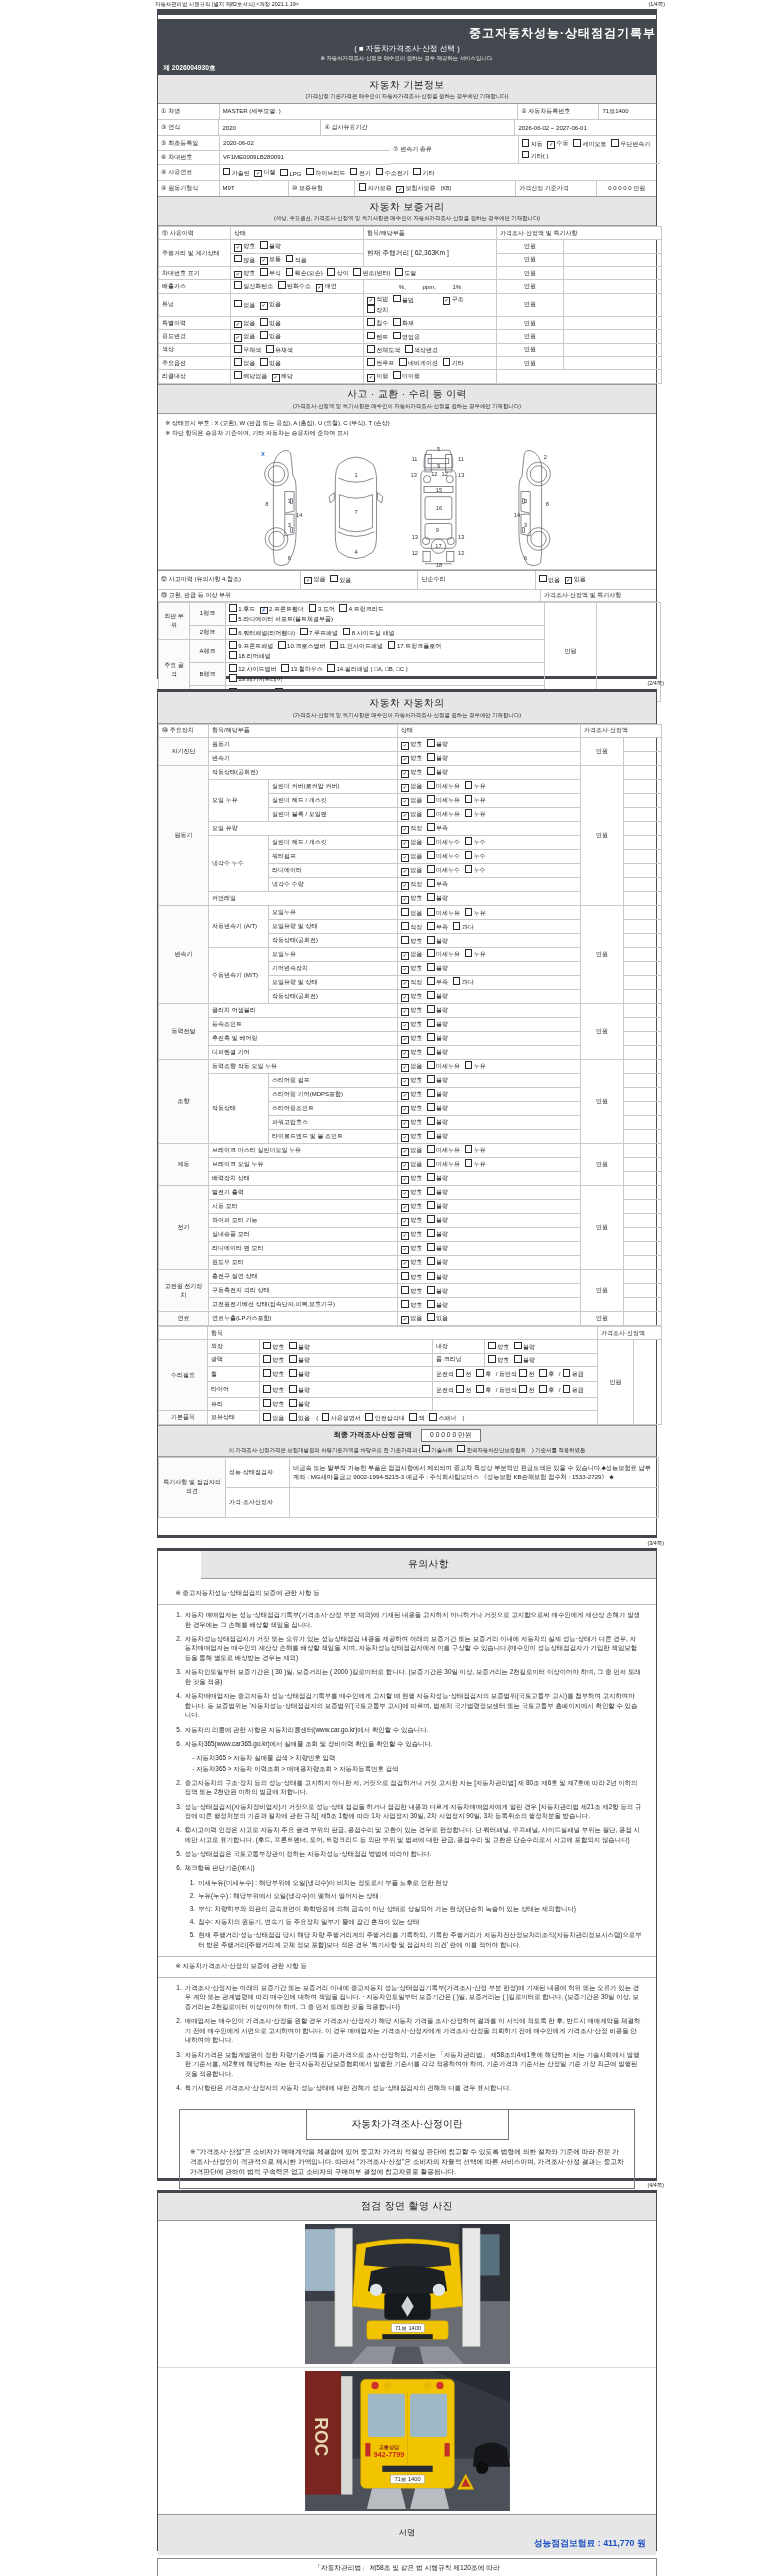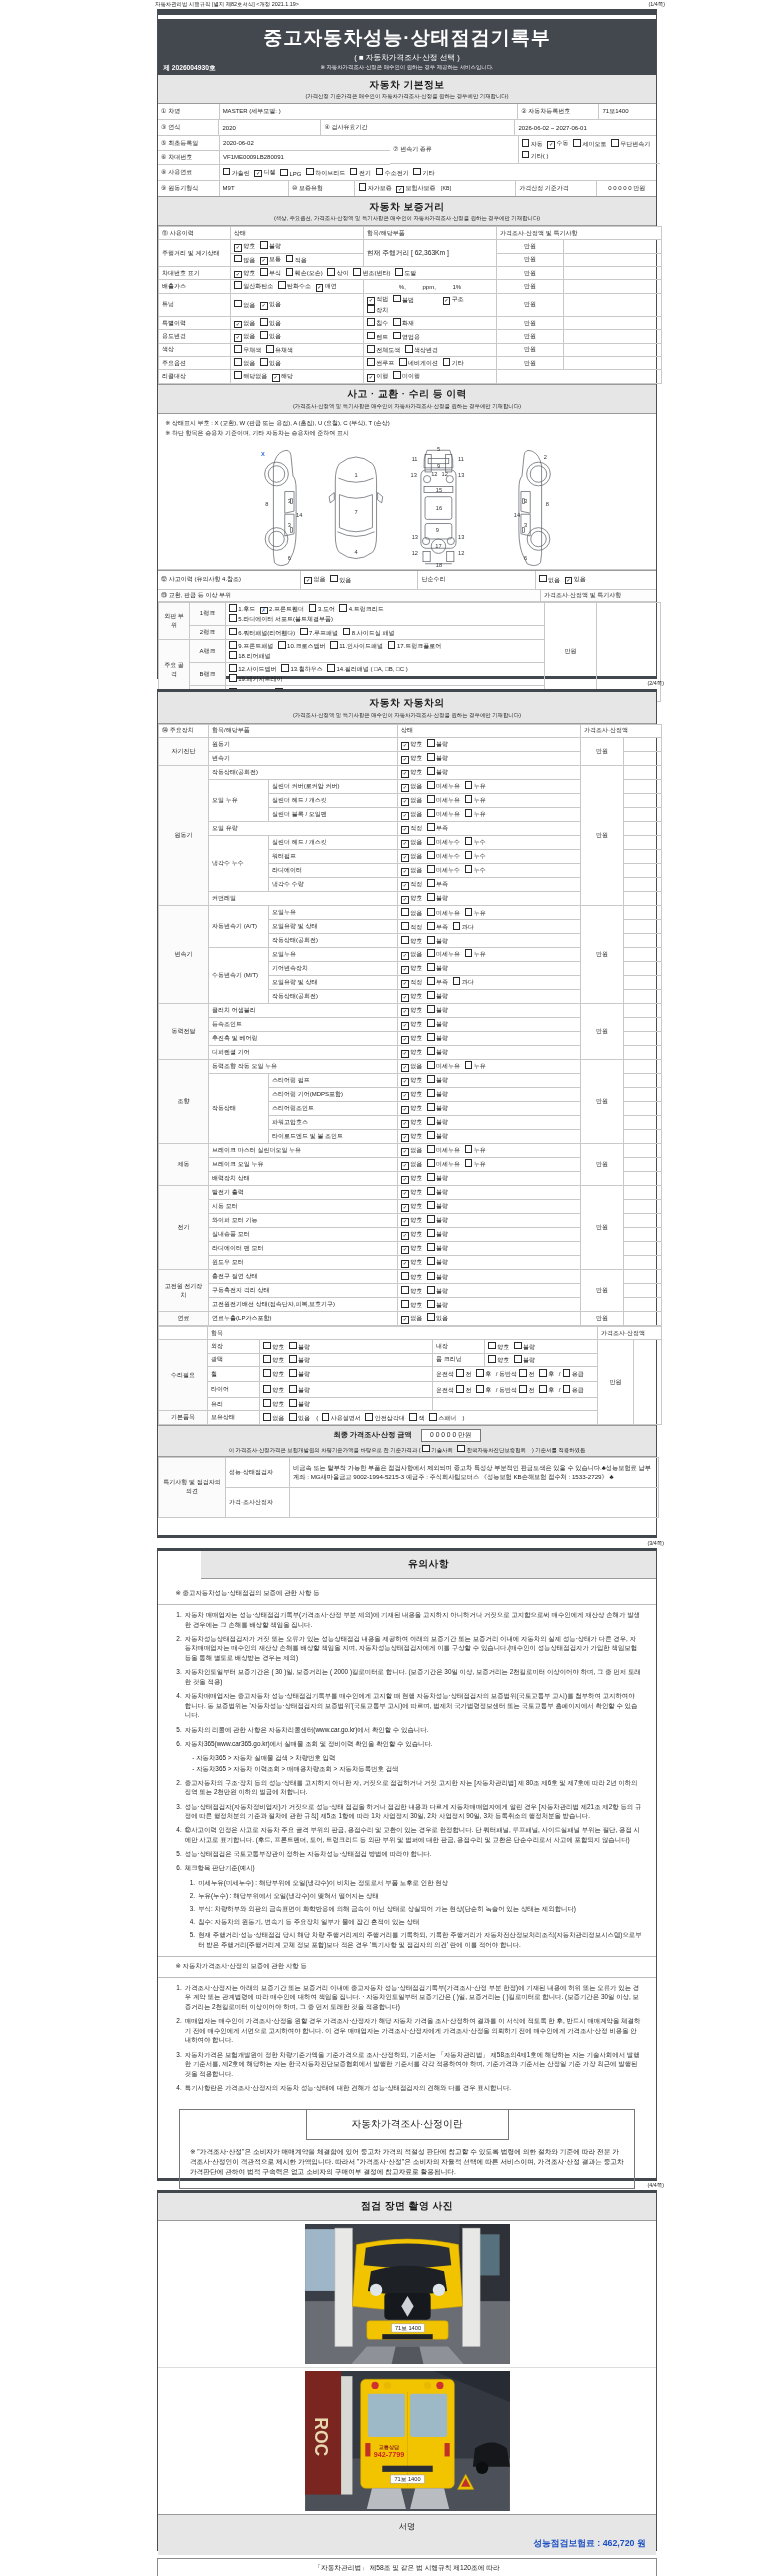--- a/index.html
+++ b/index.html
@@ -7,27 +7,27 @@
         font-family:"Liberation Sans","DejaVu Sans",sans-serif;color:#1a1a1a;}
   .metaline{position:absolute;left:155px;top:1px;width:510px;display:flex;
         justify-content:space-between;font-size:5.4px;color:#222;}
   .pagemark{position:absolute;left:157px;width:507px;text-align:right;font-size:5.4px;color:#222;}
   .block{position:absolute;left:157px;width:500px;border-left:1px solid #4a4e54;
         border-right:1px solid #4a4e54;border-top:3.6px solid #43474e;border-bottom:3.6px solid #43474e;
         background:#fff;box-sizing:border-box;}
   
   .darkhead{position:relative;background:#43474e;color:#fff;height:63px;}
   .darkhead .stripe{position:absolute;left:0;top:3.1px;width:100%;height:3.6px;background:#fff;}
-  .darkhead h1{margin:0;padding-top:12.4px;text-align:center;font-size:19px;letter-spacing:1px;font-weight:bold;}
+  .darkhead h1{margin:0;padding-top:12.4px;text-align:right;font-size:12px;letter-spacing:1px;font-weight:bold;}
   .darkhead .sub{text-align:center;font-size:7.7px;margin-top:2.1px;}
   .darkhead .note{text-align:center;font-size:5.4px;margin-top:1.5px;color:#eee;}
   .darkhead .docno{position:absolute;left:5.2px;bottom:2.1px;font-size:6.7px;font-weight:bold;}
   
   .band{background:#e6e6e6;border-bottom:0.5px solid #9a9a9a;text-align:center;padding:3.6px 0 3.1px;}
-  .band h2{margin:0;font-size:9.8px;font-weight:bold;letter-spacing:0.5px;}
+  .band h2{margin:0;font-size:9.8px;font-weight:normal;letter-spacing:0.5px;}
   .band .sub{font-size:5.4px;margin-top:1.5px;color:#222;}
   
   .frow{display:flex;border-bottom:0.5px solid #c9c9c9;}
   .cell{border-right:0.5px solid #c9c9c9;padding:2.1px 3.1px;font-size:6px;box-sizing:border-box;
         display:flex;align-items:center;}
   .cell:last-child{border-right:none;}
   .lab{color:#222;}
   .center{justify-content:center;text-align:center;}
   
   table{border-collapse:collapse;width:100%;table-layout:fixed;}
@@ -53,21 +53,21 @@
   .nsub .num{width:9.3px;text-align:right;margin-right:3.1px;flex:none;}
   .ndash{font-size:6.4px;line-height:1.5;margin:1px 0 1px 24px;}
   .ndiv{border-top:0.5px solid #bbb;margin:6.2px -14.4px 3.1px -10.3px;}
   
   .psbox{border:0.5px solid #777;margin:8.2px 20.6px 9.3px;padding:0 7.2px 8.2px;}
   .psbox .ttl{border:0.5px solid #777;width:201px;margin:-0.5px auto 6.2px;padding:8.2px 0;
       text-align:center;font-size:9.8px;background:#fff;position:relative;top:0;}
   .psbox p{font-size:6.7px;line-height:1.55;margin:2.1px 3.1px;}
   
   .signband{position:relative;background:#e6e6e6;border-top:0.5px solid #999;height:40px;}
-  .signband .stitle{position:absolute;left:0;right:0;top:6px;text-align:center;font-size:8.2px;}
+  .signband .stitle{position:absolute;left:0;right:0;top:12px;text-align:center;font-size:8.2px;}
   .signband .fee{position:absolute;right:10.3px;top:23px;font-size:8.8px;font-weight:bold;}
   .confirm{border:0.5px solid #8a8a8a;margin-top:4.1px;padding:4.1px 0 5.2px;text-align:center;
       font-size:6.7px;line-height:1.6;background:#fff;}
   svg text{font-family:"Liberation Sans","DejaVu Sans",sans-serif;}
   .diagwrap{display:flex;justify-content:center;padding:2.1px 0 1px;border-bottom:0.5px solid #c9c9c9;}
   .photo{display:flex;justify-content:center;padding:3.1px 0;}
   .photodiv{border-bottom:0.5px solid #ddd;}
 </style>
 </head>
 <body>
@@ -934,21 +934,21 @@
         <path d="M312,200 l16,30 -32,0 z" fill="#e8c300" stroke="#b89200"></path>
         <path d="M312,208 l9,17 -18,0 z" fill="#c03028"></path>
 
         <path d="M130,228 l56,0 10,40 -76,0 z" fill="#b9bdc2"></path>
         <path d="M214,228 l56,0 10,40 -76,0 z" fill="#b9bdc2"></path>
       </svg>
     </div>
 
     <div class="signband">
       <div class="stitle">서명</div>
-      <div class="fee" id="fee-text" style="color: rgb(27, 79, 196);">성능점검보험료 : 462,720 원</div>
+      <div class="fee" id="fee-text" style="color: rgb(27, 79, 196);">성능점검보험료 : 411,770 원</div>
     </div>
   </div>
 
   <div style="position:absolute;left:157px;top:2554px;width:500px;box-sizing:border-box;">
     <div class="confirm">
       <div>「자동차관리법」 제58조 및 같은 법 시행규칙 제120조에 따라</div>
       <div>( [ V ]중고자동차성능·상태를 점검, [  ]자동차가격조사 · 산정 ) 하였음을 확인합니다.</div>
     </div>
   </div>
 

